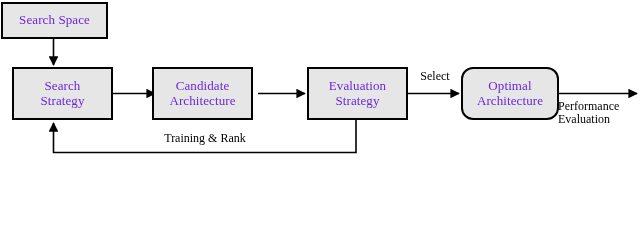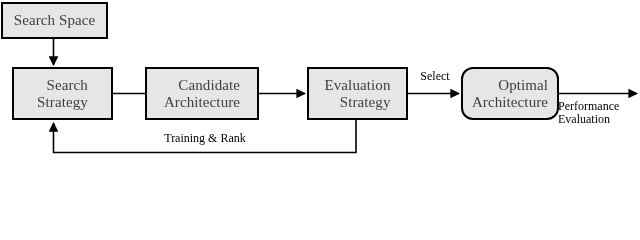--- a/index.html
+++ b/index.html
@@ -23,42 +23,42 @@
     height: 160px;
   }
   .node {
     position: absolute;
     box-sizing: border-box;
     background: #e6e6e6;
     border: 2px solid #000000;
     display: flex;
     align-items: center;
     justify-content: center;
-    text-align: right;
+    text-align: center;
     line-height: 1.12;
-    color: #404040;
-    font-size: 15px;
+    color: #6d28d9;
+    font-size: 13px;
     letter-spacing: 0.1px;
   }
   .node .node-label {
     display: block;
     white-space: pre-line;
     padding: 0 2px;
   }
   .edge-label {
     position: absolute;
     color: #000000;
     font-size: 12px;
     line-height: 1.12;
     white-space: pre-line;
     text-align: center;
   }
   #node-search-space { left: 1px;   top: 2px;  width: 107px; height: 37px; }
   #node-search-strategy       { left: 2px;   top: 67px; width: 101px; height: 53px; margin-left: 10px; }
-  #node-candidate-architecture{ left: 145px; top: 67px; width: 114px; height: 53px; }
+  #node-candidate-architecture{ left: 152px; top: 67px; width: 101px; height: 53px; }
   #node-evaluation-strategy   { left: 307px; top: 67px; width: 101px; height: 53px; }
   #node-optimal-architecture  { left: 461px; top: 67px; width: 98px;  height: 53px; border-radius: 12px; }
 
   #label-select      { left: 412px; top: 70px;  width: 46px; font-family: Liberation Serif, serif; }
   #label-performance { left: 558px; top: 56px;  width: 80px; text-align: left; margin-top: 44px; }
   #label-training    { left: 140px; top: 132px; width: 130px; }
 </style>
 </head>
 <body>
 

